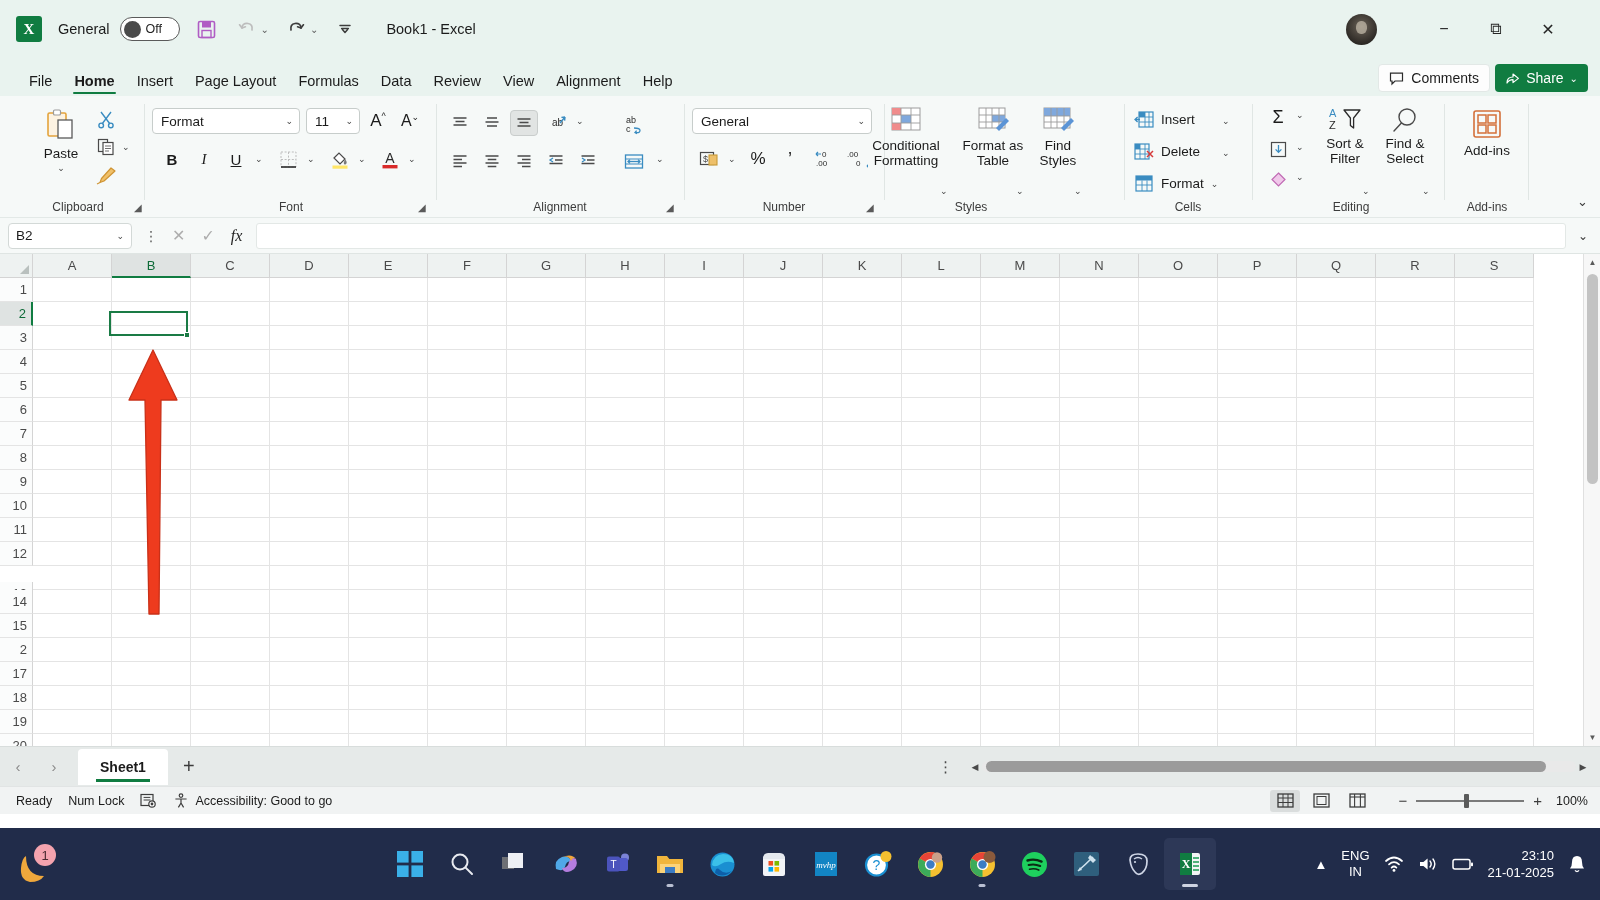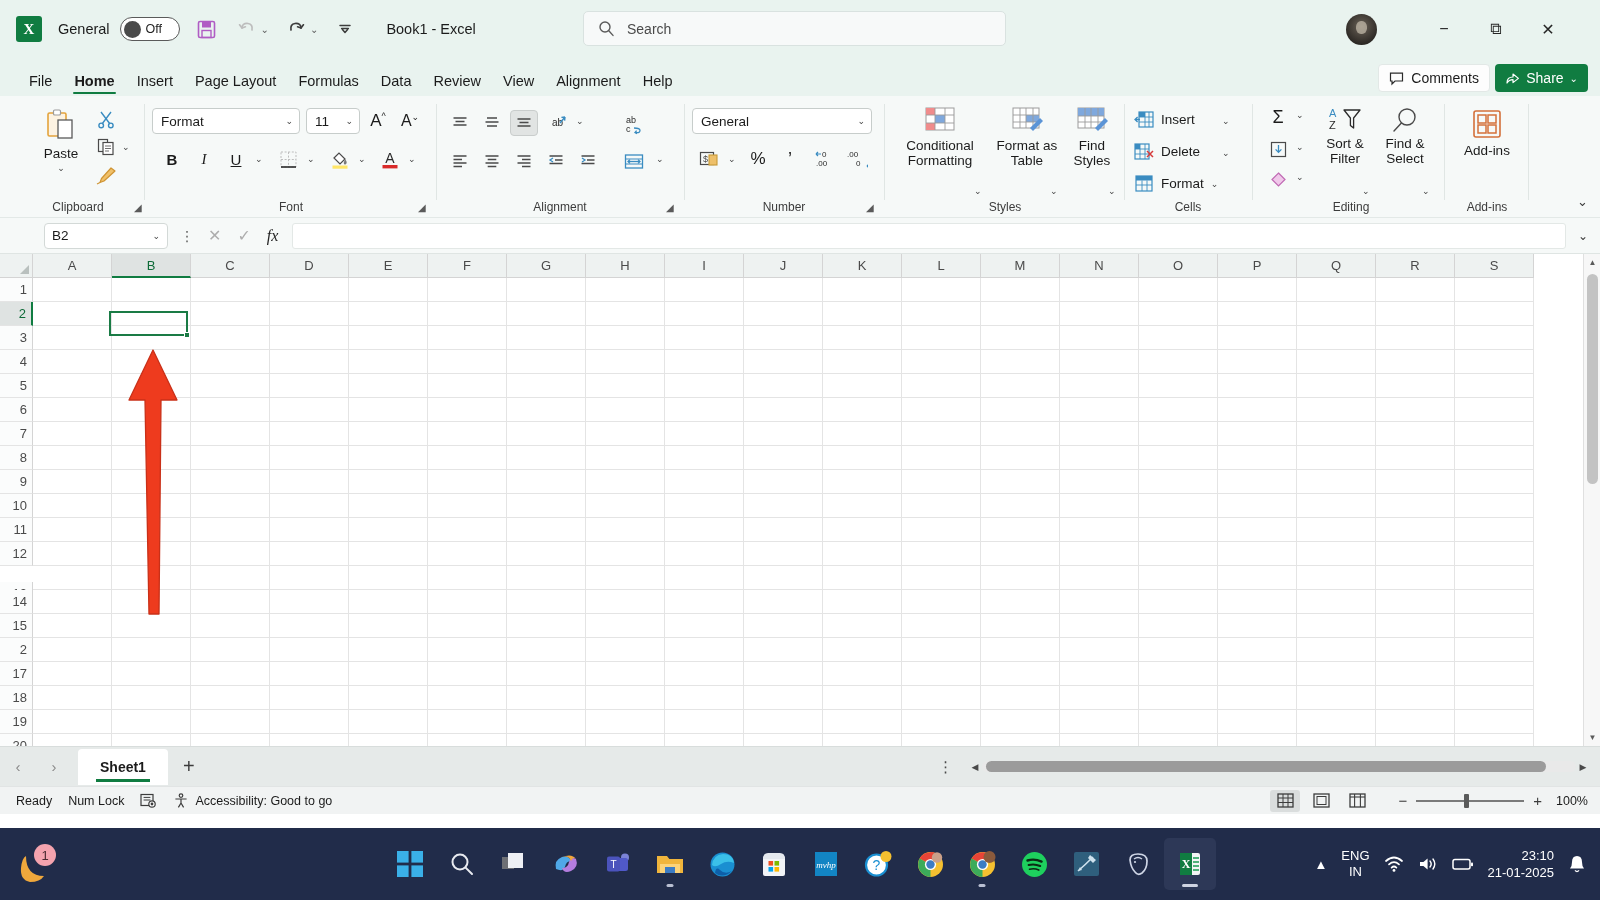--- a/index.html
+++ b/index.html
@@ -130,21 +130,21 @@
     display: flex; align-items: center; justify-content: center;
     font-size: 15px; color: #1b1b1b;
   }
   .collapse-ribbon {
     position: absolute; right: 12px; bottom: 8px; font-size: 13px; color: #3c3c3c;
   }
 
   
   .fbar {
     height: 36px; background: #f6f9f8; display: flex; align-items: center;
-    border-bottom: 1px solid #dfe5e3; position: relative; padding-left: 36px;
+    border-bottom: 1px solid #dfe5e3; position: relative;
   }
   .namebox {
     margin-left: 8px; width: 124px; height: 26px; background: #fff;
     border: 1px solid #d3d9d7; border-radius: 4px; display: flex;
     align-items: center; justify-content: space-between; padding: 0 7px;
     font-size: 13.5px; color: #1b1b1b;
   }
   .fb-dots { margin-left: 12px; font-size: 14px; color: #5c5c5c; letter-spacing: 0; }
   .fb-icons { margin-left: 14px; display: flex; align-items: center; gap: 16px; }
   .fb-x { font-size: 16px; color: #adadad; }
@@ -330,27 +330,20 @@
       </svg>
   </div>
   <span class="qat-caret">⌄</span>
   <div class="qat-icon">
     <svg width="18" height="18" viewBox="0 0 18 18">
         <path d="M4 5.5 H14 M5.6 8.6 H12.4 M9 12.4 L6.4 9.4 M9 12.4 L11.6 9.4" fill="none" stroke="#3c3c3c" stroke-width="1.5" stroke-linecap="round"></path>
       </svg>
   </div>
   <span class="doc-title">Book1  -  Excel</span>
 
-  <div class="searchbox">
-    <svg width="17" height="17" viewBox="0 0 17 17">
-        <circle cx="7" cy="7" r="5" fill="none" stroke="#5a5a5a" stroke-width="1.4"></circle>
-        <path d="M10.8 10.8 L15 15.4" stroke="#5a5a5a" stroke-width="1.4" stroke-linecap="round"></path>
-      </svg>
-    <span class="stext" title="Search">Search</span>
-  </div>
 
   <div class="avatar"></div>
   <div class="wbtn min">−</div>
   <div class="wbtn max">⧉</div>
   <div class="wbtn close">✕</div>
 </div>
 
 <div class="tabsrow">
   <div class="tab">File</div>
   <div class="tab active">Home</div>
@@ -575,21 +568,21 @@
           <text x="3" y="8" font-size="8" fill="#2b2b2b" font-family="Liberation Sans, sans-serif">.00</text>
           <path d="M3 17 L8 17 M8 17 L6 15 M8 17 L6 19" stroke="#3a8cc1" stroke-width="1.2" fill="none" transform="translate(10,0) scale(-1,1) translate(-21,0)"></path>
           <text x="12" y="17" font-size="8" fill="#2b2b2b" font-family="Liberation Sans, sans-serif">0</text>
         </svg>
     </div>
     <div class="group-label">Number</div>
     <div class="dlg-launcher" style="left:178px">◢</div>
   </div>
   <div class="group-sep" style="left:884px"></div>
 
-  <div class="group" style="left:888px;width:234px">
+  <div class="group" style="left:854px;width:234px">
     <div class="bigbtn" style="left:6px;top:10px;width:92px">
       <svg width="36" height="32" viewBox="0 0 36 32">
           <rect x="4" y="2" width="28" height="22" fill="#fff" stroke="#9b9b9b" stroke-width="1"></rect>
           <rect x="4" y="2" width="9" height="7" fill="#f08c8c"></rect>
           <rect x="13" y="9" width="10" height="8" fill="#7fa8dd"></rect>
           <rect x="4" y="17" width="9" height="7" fill="#f08c8c"></rect>
           <path d="M13 2 V24 M23 2 V24 M4 9 H32 M4 17 H32" stroke="#9b9b9b" stroke-width="0.9"></path>
         </svg>
       <span>Conditional</span>
       <span>Formatting</span>

